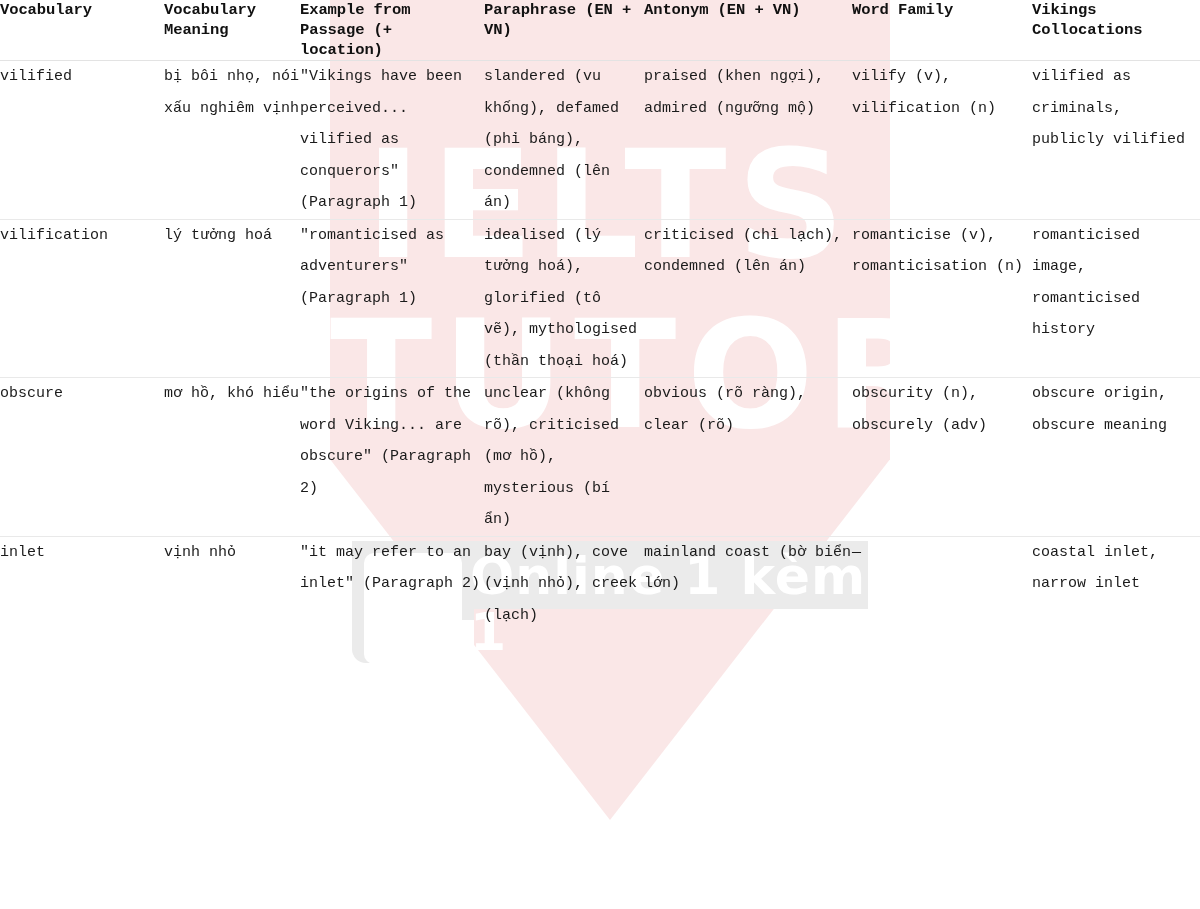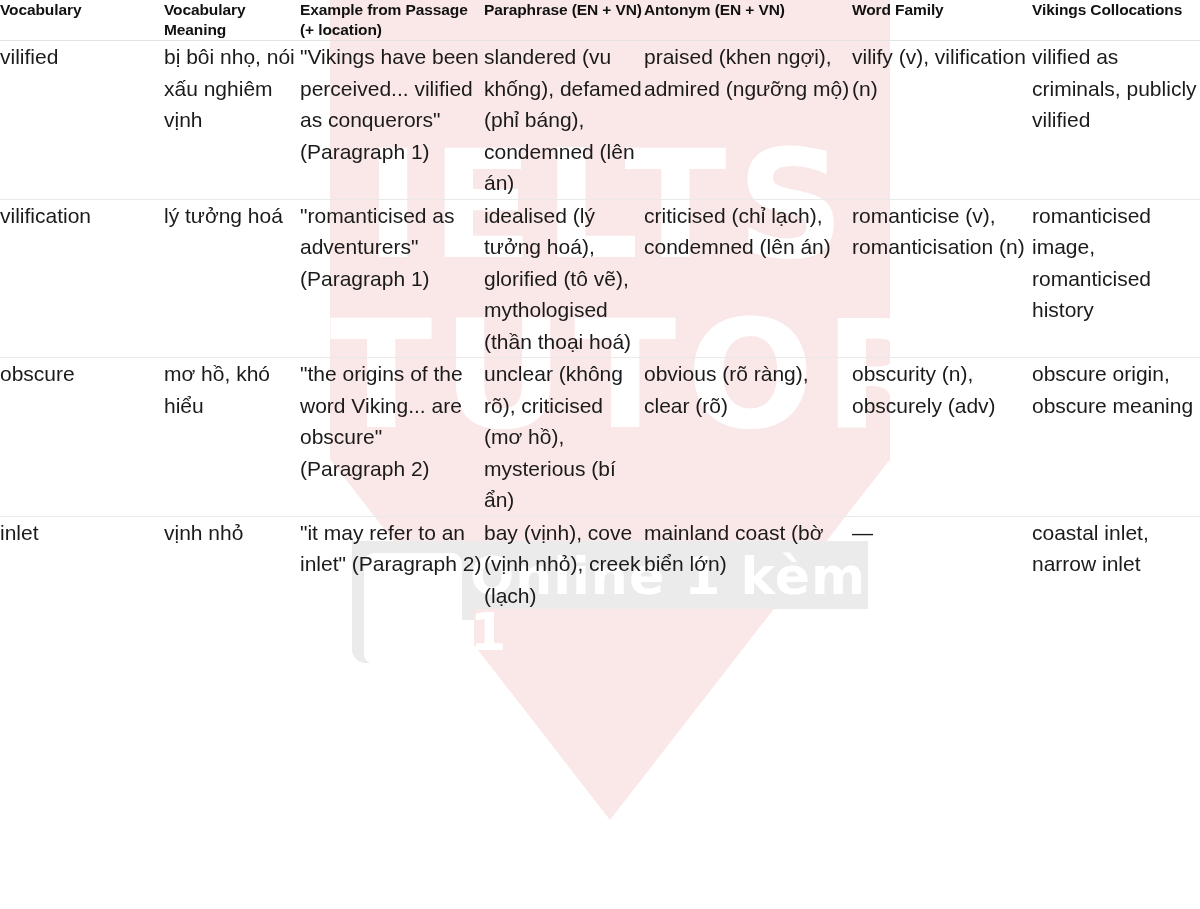--- a/index.html
+++ b/index.html
@@ -120,20 +120,21 @@
   
   .table-wrap {
     position: relative;
     z-index: 2;
     width: 1200px;
   }
   table.vocab {
     border-collapse: collapse;
     width: 1200px;
     table-layout: fixed;
+    font-family: Liberation Mono, monospace;
   }
   table.vocab th,
   table.vocab td {
     text-align: left;
     vertical-align: top;
     padding: 0;
     background: transparent;
   }
   thead th {
     font-size: 15.5px;
@@ -146,21 +147,21 @@
   thead tr {
     border-bottom: 1px solid #e3e3e3;
   }
   tbody tr {
     border-top: 1px solid #e9e9e9;
   }
   tbody tr:first-child {
     border-top: none;
   }
   tbody td {
-    font-size: 21px;
+    font-size: 15px;
     line-height: 31.5px;
     color: #1b1b1b;
     padding: 14px 16px 16px 0;
   }
 
   
   col.c0 { width: 164px; }
   col.c1 { width: 136px; }
   col.c2 { width: 184px; }
   col.c3 { width: 160px; }

